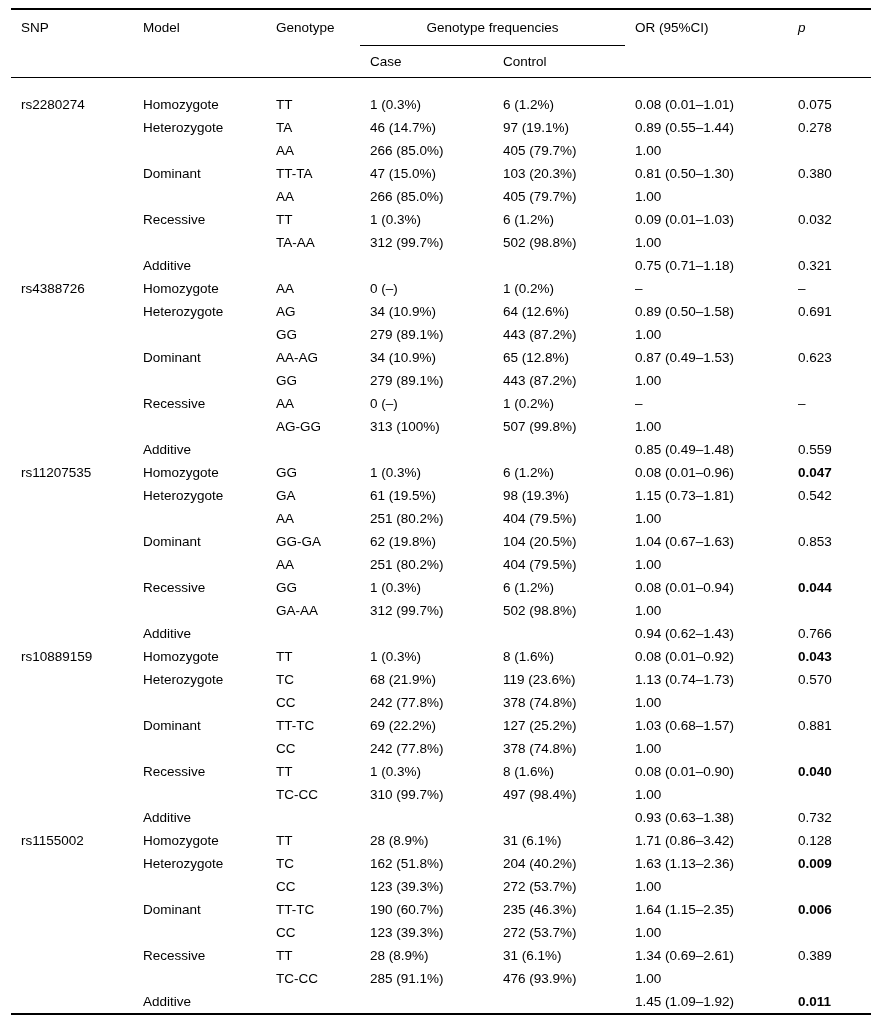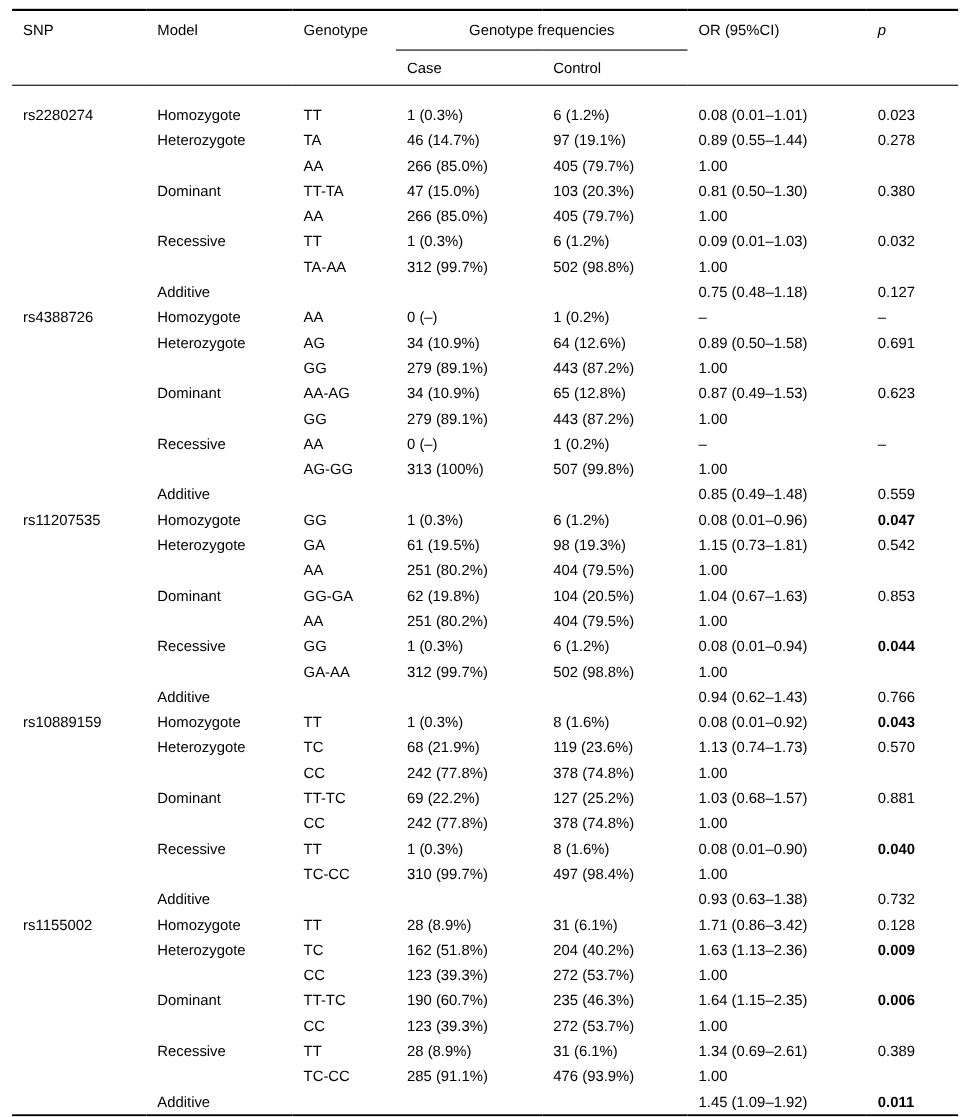--- a/index.html
+++ b/index.html
@@ -96,21 +96,21 @@
       </tr>
     </thead>
     <tbody>
         <tr>
           <td>rs2280274</td>
           <td>Homozygote</td>
           <td>TT</td>
           <td>1 (0.3%)</td>
           <td>6 (1.2%)</td>
           <td>0.08 (0.01–1.01)</td>
-          <td>0.023</td>
+          <td>0.075</td>
         </tr>
         <tr>
           <td></td>
           <td>Heterozygote</td>
           <td>TA</td>
           <td>46 (14.7%)</td>
           <td>97 (19.1%)</td>
           <td>0.89 (0.55–1.44)</td>
           <td>0.278</td>
         </tr>
@@ -158,22 +158,22 @@
           <td>502 (98.8%)</td>
           <td>1.00</td>
           <td></td>
         </tr>
         <tr>
           <td></td>
           <td>Additive</td>
           <td></td>
           <td></td>
           <td></td>
-          <td>0.75 (0.48–1.18)</td>
-          <td>0.127</td>
+          <td>0.75 (0.71–1.18)</td>
+          <td>0.321</td>
         </tr>
         <tr>
           <td>rs4388726</td>
           <td>Homozygote</td>
           <td>AA</td>
           <td>0 (–)</td>
           <td>1 (0.2%)</td>
           <td>–</td>
           <td>–</td>
         </tr>

